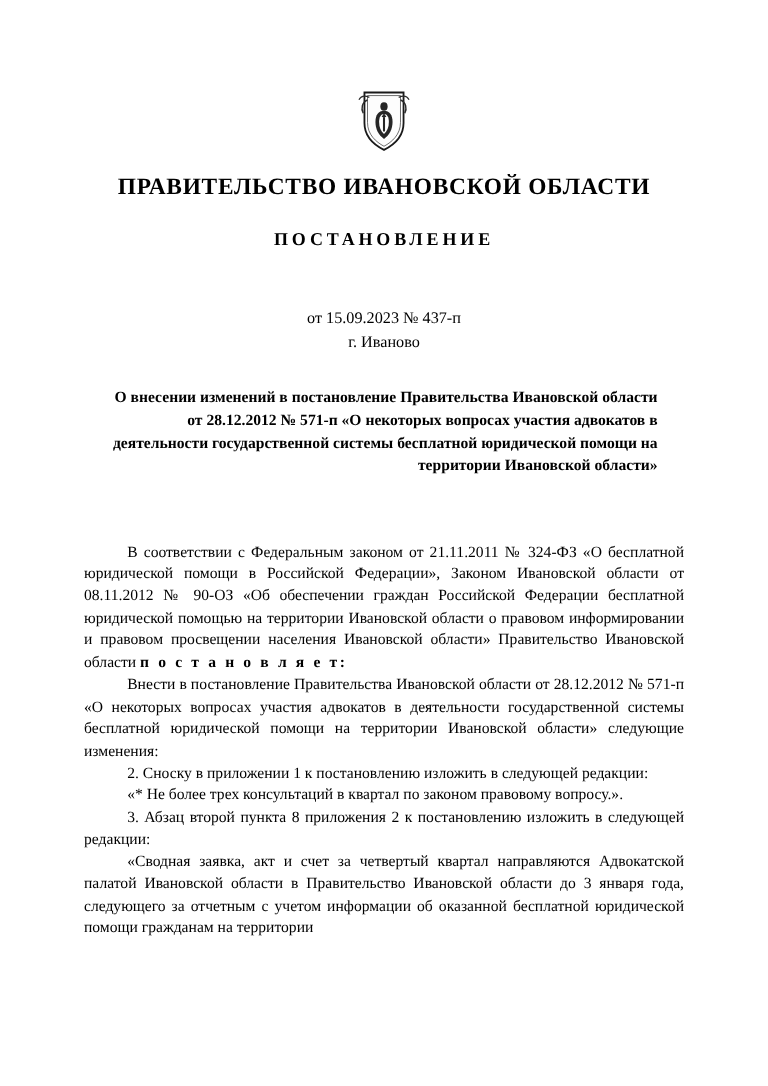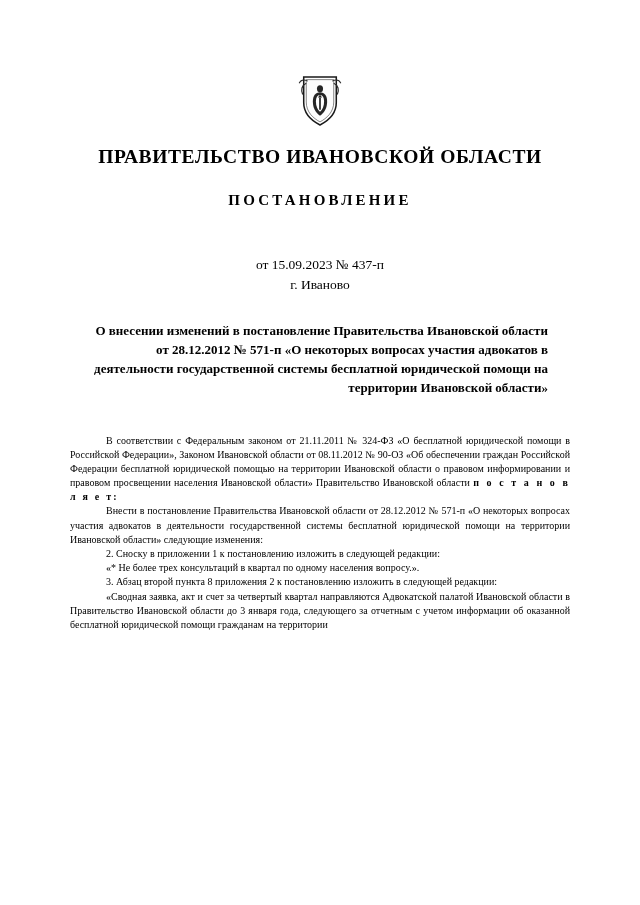--- a/index.html
+++ b/index.html
@@ -64,22 +64,22 @@
     margin-top: 28px;
     text-align: right;
     font-size: 13px;
     font-weight: bold;
     line-height: 1.45;
     padding: 0 22px;
   }
 
   
   .body-text {
-    margin-top: 36px;
-    font-size: 10px;
+    margin-top: 53px;
+    font-size: 13px;
     line-height: 1.42;
     text-align: justify;
   }
   .body-text p {
     margin: 0;
     text-indent: 36px;
     text-align: justify;
     text-justify: inter-word;
   }
   .sp {
@@ -126,18 +126,18 @@
     <div>от 15.09.2023 № 437-п</div>
     <div>г. Иваново</div>
   </div>
 
   <div class="subject">О внесении изменений в постановление Правительства Ивановской области от 28.12.2012 № 571-п «О некоторых вопросах участия адвокатов в деятельности государственной системы бесплатной юридической помощи на территории Ивановской области»</div>
 
   <div class="body-text">
     <p><span>В соответствии с Федеральным законом от 21.11.2011 № 324-ФЗ «О бесплатной юридической помощи в Российской Федерации», Законом Ивановской области от 08.11.2012 № 90-ОЗ «Об обеспечении граждан Российской Федерации бесплатной юридической помощью на территории Ивановской области о правовом информировании и правовом просвещении населения Ивановской области» Правительство Ивановской области </span><span class="sp">п о с т а н о в л я е т:</span></p>
     <p>Внести в постановление Правительства Ивановской области от 28.12.2012 № 571-п «О некоторых вопросах участия адвокатов в деятельности государственной системы бесплатной юридической помощи на территории Ивановской области» следующие изменения:</p>
     <p>2. Сноску в приложении 1 к постановлению изложить в следующей редакции:</p>
-    <p>«* Не более трех консультаций в квартал по одному населения вопросу.».</p>
+    <p>«* Не более трех консультаций в квартал по законом правовому вопросу.».</p>
     <p>3. Абзац второй пункта 8 приложения 2 к постановлению изложить в следующей редакции:</p>
     <p>«Сводная заявка, акт и счет за четвертый квартал направляются Адвокатской палатой Ивановской области в Правительство Ивановской области до 3 января года, следующего за отчетным с учетом информации об оказанной бесплатной юридической помощи гражданам на территории</p>
   </div>
 
 </div>
 
 </body></html>

